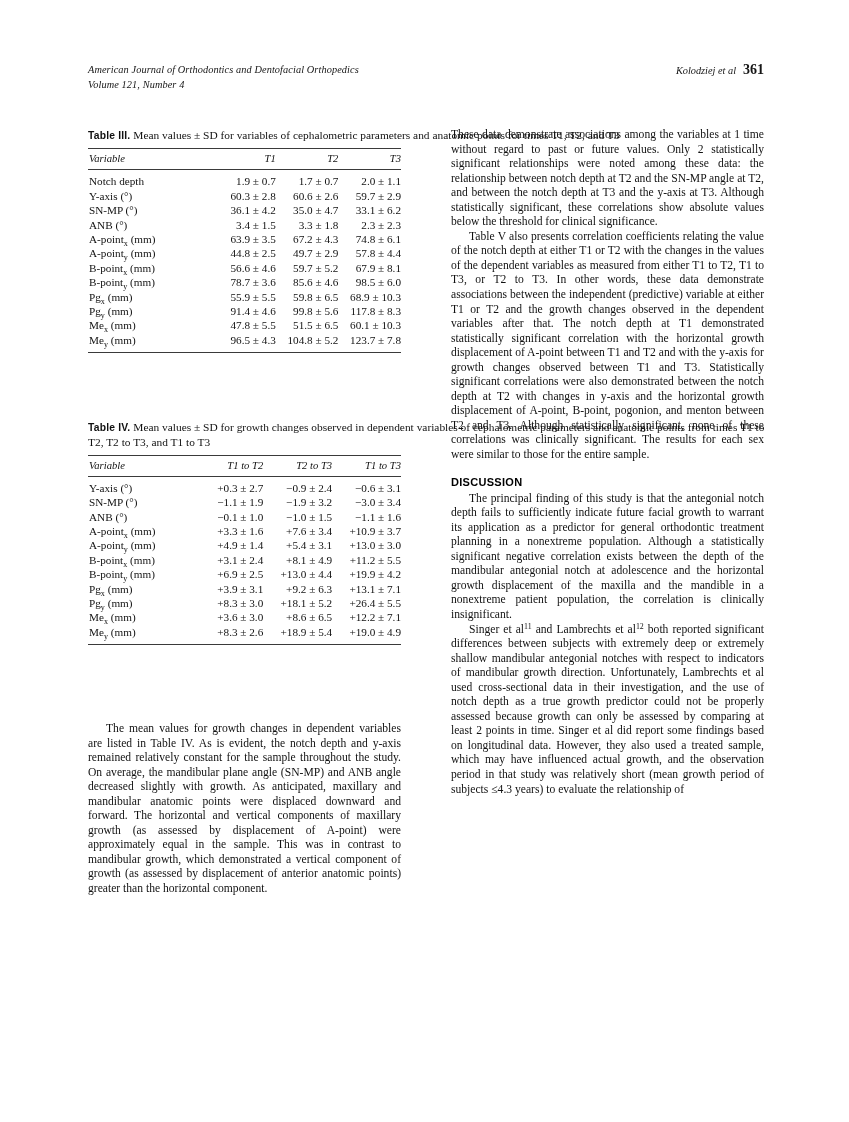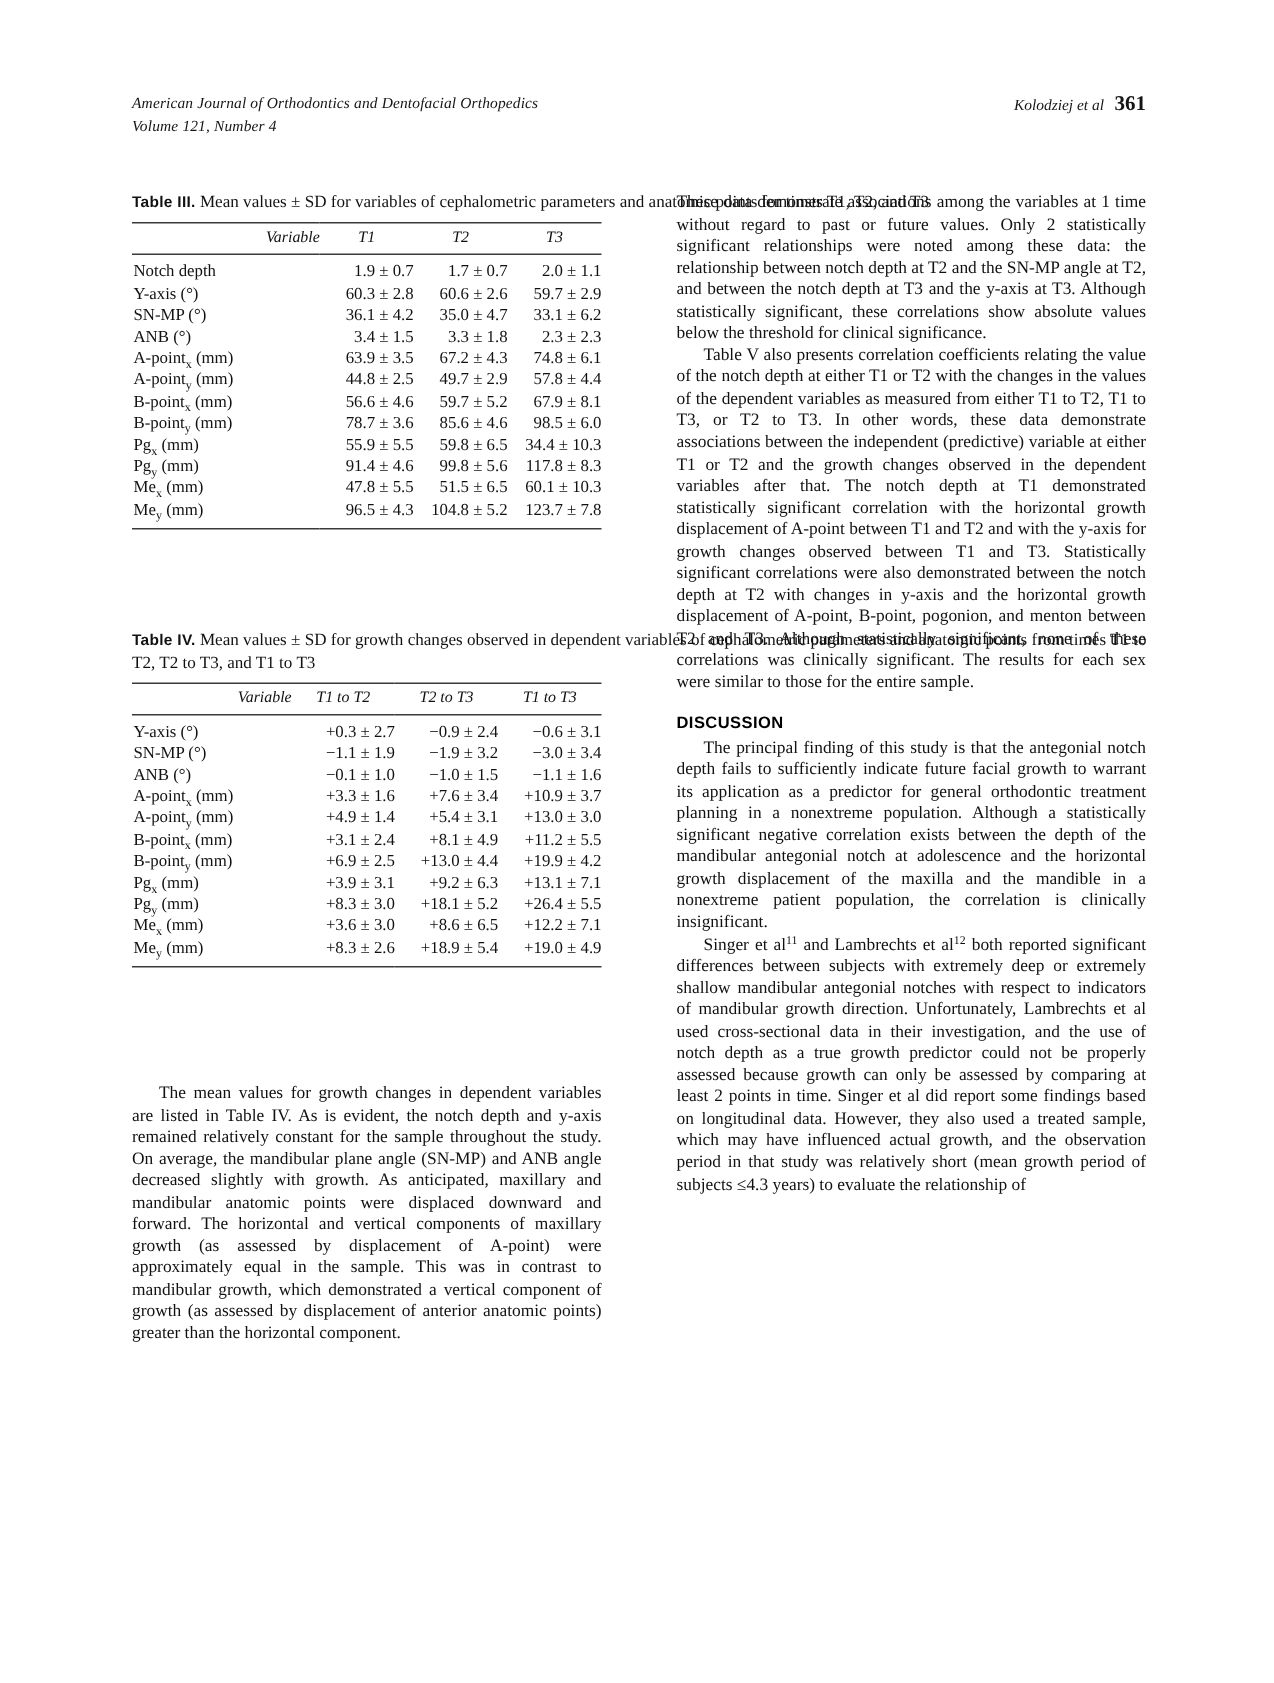--- a/index.html
+++ b/index.html
@@ -111,24 +111,25 @@
     border-collapse: collapse;
     width: 313px;
     font-size: 11.2px;
     color: #111;
   }
   table.data thead th {
     font-style: italic;
     font-weight: normal;
     font-size: 10.6px;
     padding: 4px 0 5px 0;
+    text-align: right;
     white-space: nowrap;
   }
   table.data thead th.colvar {
-    text-align: right;
+    text-align: left;
     padding-left: 1px;
   }
   table.data thead tr {
     border-top: 1.35px solid #3a3a3a;
     border-bottom: 1.1px solid #3a3a3a;
   }
   table.data tbody tr:first-child td { padding-top: 5px; }
   table.data tbody td {
     padding: 0.55px 0;
     text-align: right;
@@ -226,21 +227,21 @@
           <tr>
             <td class="varname">B-point<sub>y</sub> (mm)</td>
             <td>78.7 ± 3.6</td>
             <td>85.6 ± 4.6</td>
             <td>98.5 ± 6.0</td>
           </tr>
           <tr>
             <td class="varname">Pg<sub>x</sub> (mm)</td>
             <td>55.9 ± 5.5</td>
             <td>59.8 ± 6.5</td>
-            <td>34.4 ± 10.3</td>
+            <td>68.9 ± 10.3</td>
           </tr>
           <tr>
             <td class="varname">Pg<sub>y</sub> (mm)</td>
             <td>91.4 ± 4.6</td>
             <td>99.8 ± 5.6</td>
             <td>117.8 ± 8.3</td>
           </tr>
           <tr>
             <td class="varname">Me<sub>x</sub> (mm)</td>
             <td>47.8 ± 5.5</td>

